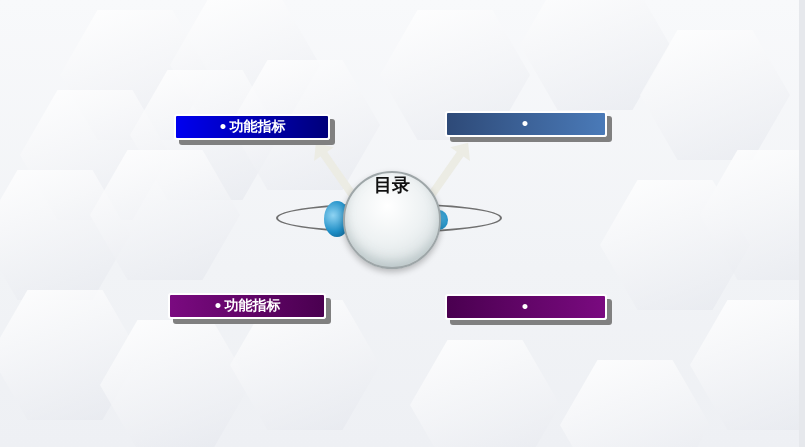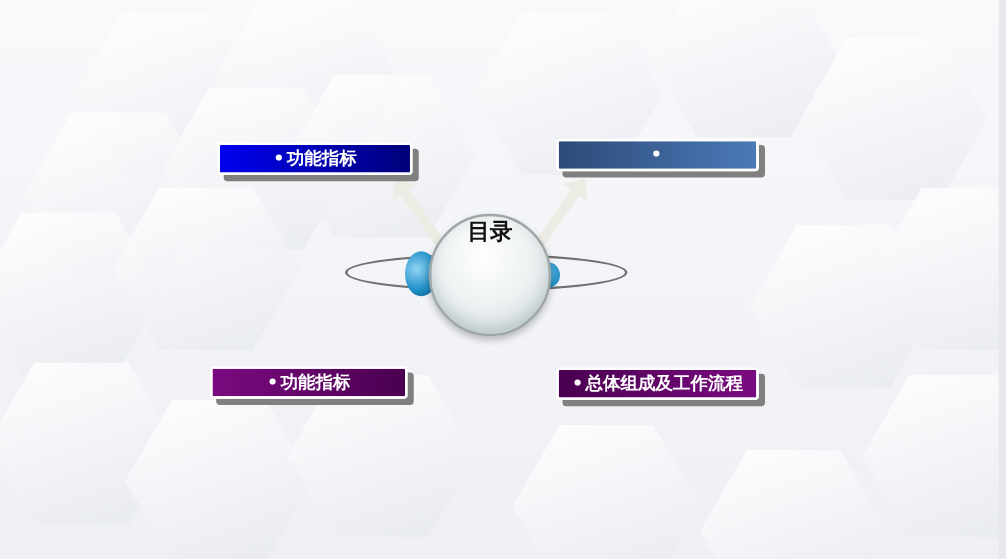--- a/index.html
+++ b/index.html
@@ -74,14 +74,13 @@
   <span class="dot">•</span>
 </div>
 
 <div class="btn" style="left:168px;top:293px;width:158px;background:linear-gradient(90deg,#7a0a80,#4a0050);">
   <span class="dot">•</span>
   <span>功能指标</span>
 </div>
 
 <div class="btn" style="left:445px;top:294px;width:162px;background:linear-gradient(90deg,#4a0050,#7a0a80);">
   <span class="dot">•</span>
-  <span>总体组成及工作流程</span>
 </div>
 
 </body></html>

